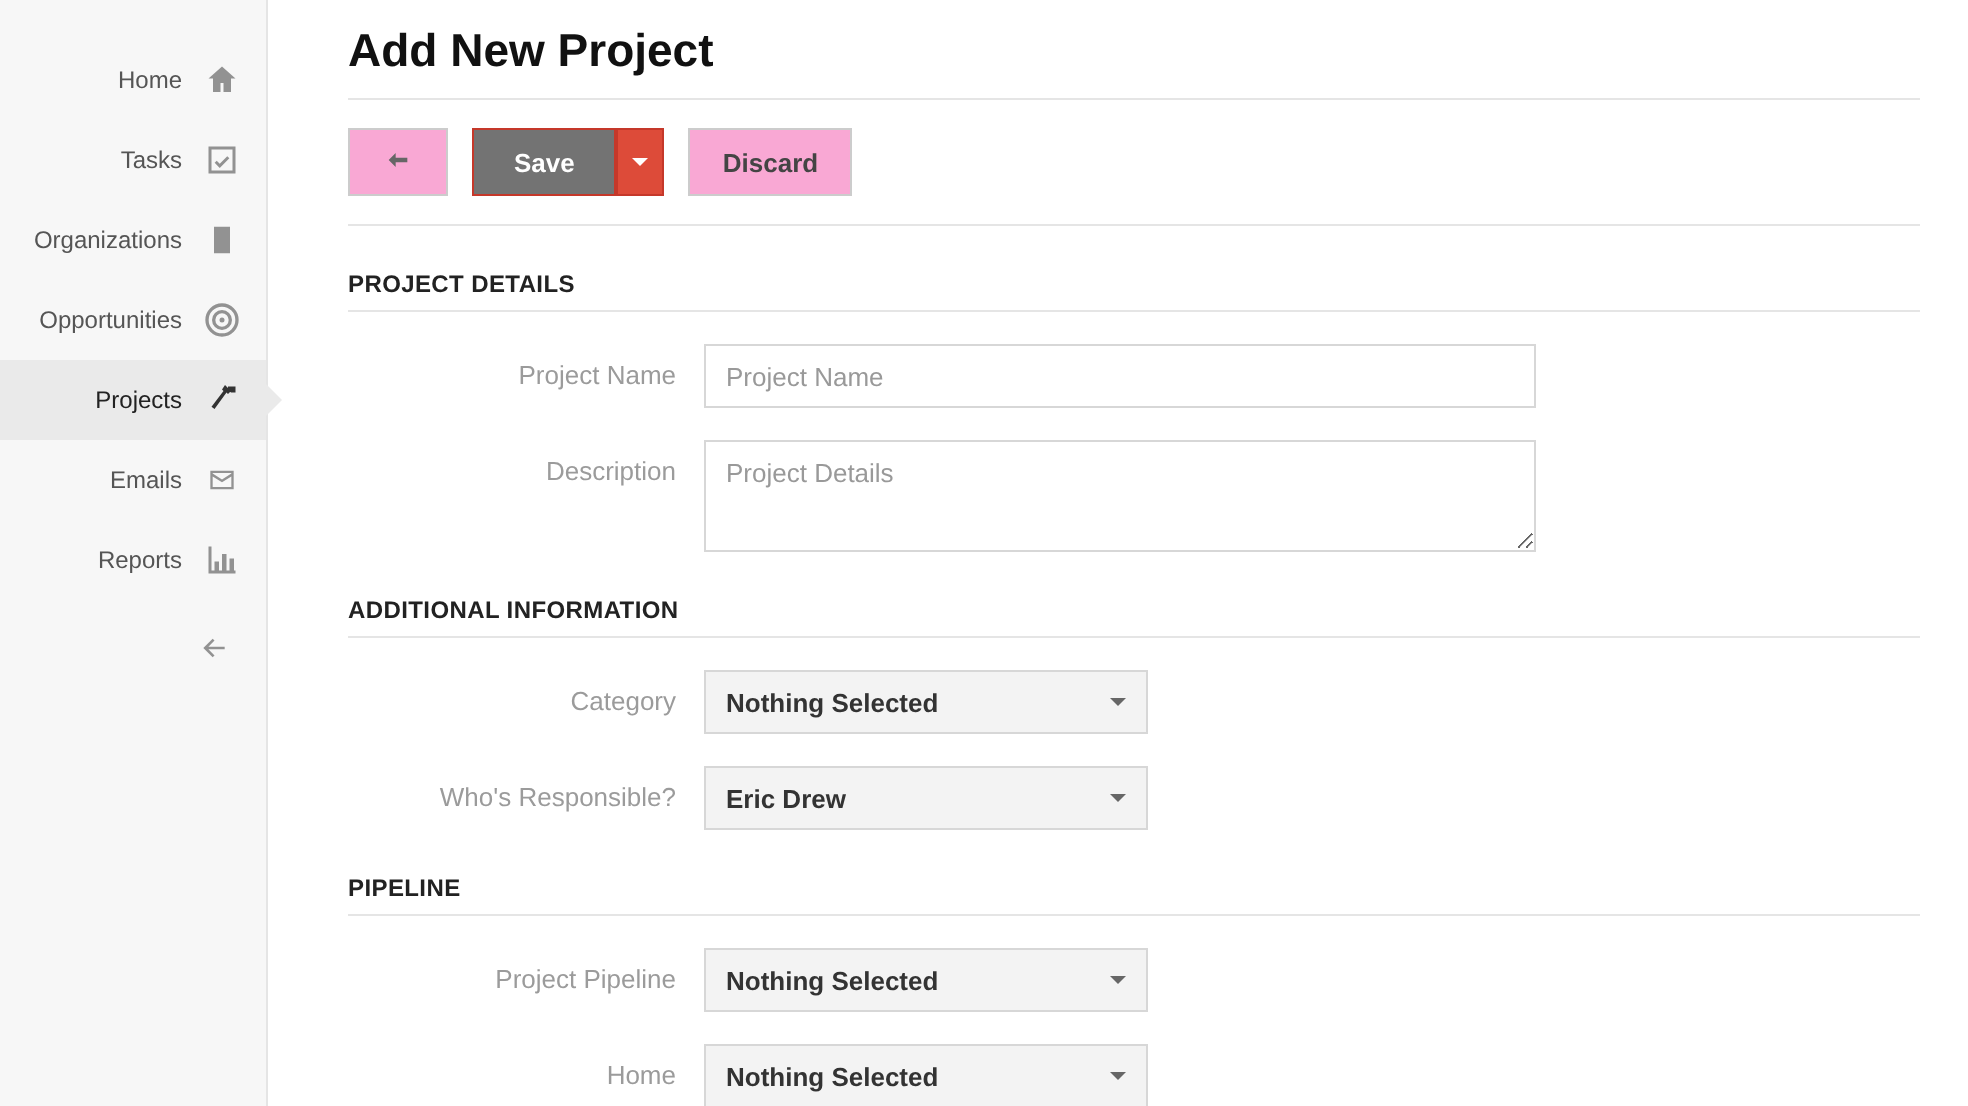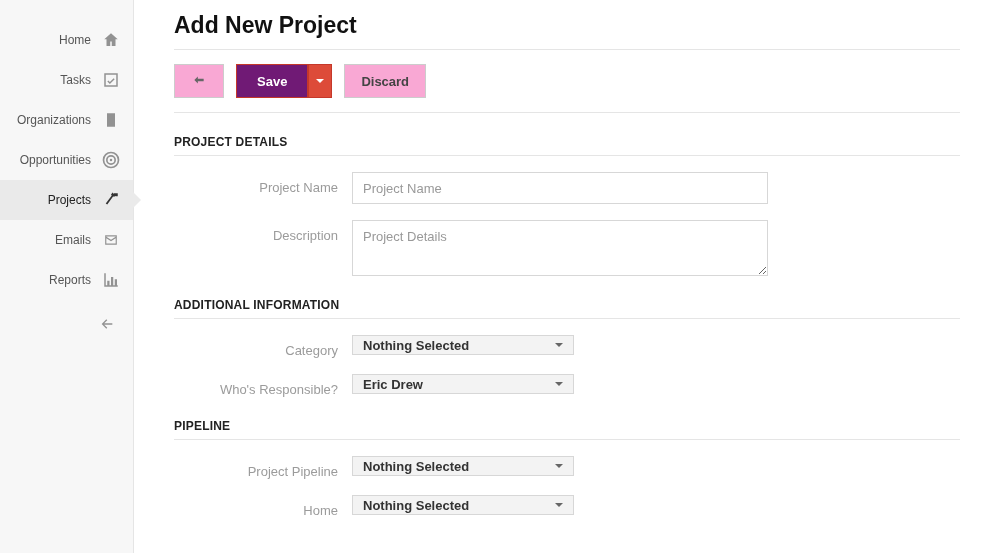--- a/index.html
+++ b/index.html
@@ -12,33 +12,33 @@
 .nav-label { margin-right: 10px; white-space: nowrap; }
 .nav-icon { width: 20px; height: 20px; display: flex; align-items: center; justify-content: center; }
 .nav-icon svg { fill: #929292; }
 .nav-item.active .nav-icon svg { fill: #333; }
 .collapse-item { display: flex; justify-content: flex-end; padding: 14px 16px; }
 .main { flex: 1; padding: 12px 24px 0 24px; overflow: auto; }
 .page-title { font-size: 23px; font-weight: bold; color: #111; margin-bottom: 10px; }
 .toolbar-line { border-top: 1px solid #e5e5e5; border-bottom: 1px solid #e5e5e5; padding: 14px 0; display: flex; gap: 12px; align-items: center; }
 .btn { display: inline-flex; align-items: center; justify-content: center; height: 34px; padding: 0 16px; border: 1px solid #ccc; background: #f9a8d4; cursor: pointer; font-size: 13px; color: #444; }
 .btn-back { width: 50px; padding: 0; }
-.btn-save { background: #701a75; border-color: #c5382a; color: #fff; font-weight: bold; padding: 0 20px; }
+.btn-save { background: #737373; border-color: #c5382a; color: #fff; font-weight: bold; padding: 0 20px; }
 .btn-save-group { display: inline-flex; }
 .btn-save-caret { background: #dd4b39; border: 1px solid #c5382a; border-left: 1px solid #c5382a; color: #fff; width: 24px; height: 34px; display: inline-flex; align-items: center; justify-content: center; cursor: pointer; }
 .btn-discard { font-weight: bold; }
 .section { margin-top: 22px; }
 .section-title { font-size: 12px; font-weight: bold; color: #222; letter-spacing: 0.2px; border-bottom: 1px solid #e5e5e5; padding-bottom: 6px; margin-bottom: 16px; }
 .field-row { display: flex; align-items: flex-start; margin-bottom: 16px; }
 .field-label { width: 178px; text-align: right; color: #9b9b9b; font-size: 13px; padding-top: 8px; padding-right: 14px; }
 .text-input { width: 416px; height: 32px; border: 1px solid #d7d7d7; padding: 0 10px; font-size: 13px; color: #333; }
 .text-input::placeholder { color: #999; }
 .textarea { width: 416px; height: 56px; border: 1px solid #d7d7d7; padding: 8px 10px; font-size: 13px; color: #333; resize: both; font-family: inherit; }
 .textarea::placeholder { color: #999; }
-.dropdown { width: 222px; height: 20px; border: 1px solid #d7d7d7; background: #f3f3f3; display: flex; align-items: center; justify-content: space-between; padding: 0 10px; cursor: pointer; }
+.dropdown { width: 222px; height: 32px; border: 1px solid #d7d7d7; background: #f3f3f3; display: flex; align-items: center; justify-content: space-between; padding: 0 10px; cursor: pointer; }
 .dropdown-text { font-weight: bold; font-size: 13px; color: #333; }
 .caret-down { width: 0; height: 0; border-left: 4px solid transparent; border-right: 4px solid transparent; border-top: 4px solid #666; }
 </style>
 </head>
 <body>
 
 <div class="layout">
   <nav class="sidebar">
     <div class="nav-item">
       <span class="nav-label">Home</span>

